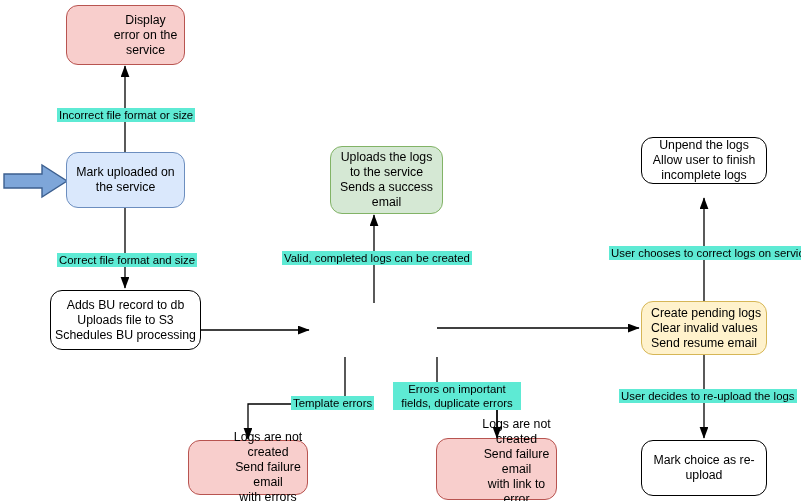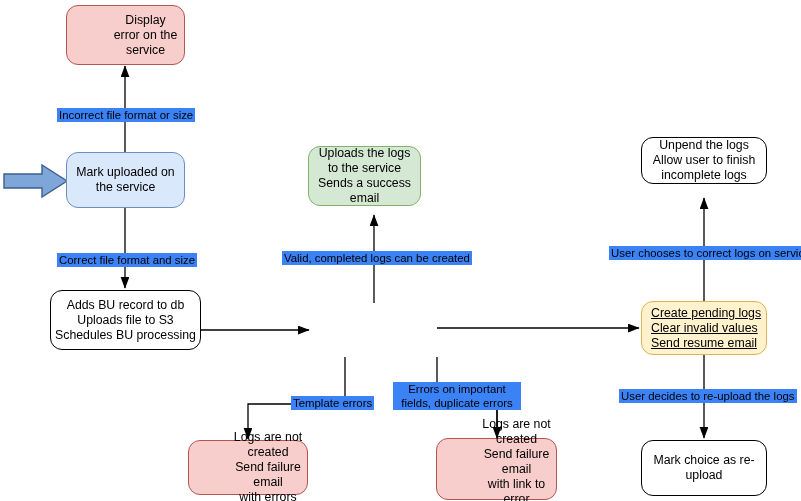--- a/index.html
+++ b/index.html
@@ -8,24 +8,24 @@
   #canvas{position:absolute;left:0;top:0;width:801px;height:501px;}
   svg.edges{position:absolute;left:0;top:0;width:801px;height:501px;overflow:visible;}
   .node{position:absolute;box-sizing:border-box;border:1.3px solid #000;
         border-radius:12px;display:flex;align-items:center;justify-content:center;
         text-align:center;font-size:12.3px;line-height:15px;color:#000;
         background:#ffffff;z-index:3;}
   .node span{display:block;width:100%;padding:0 4px;}
   .n-pink{background:#f8cecc;border-color:#b85450;padding-left:40px;}
   .n-blue{background:#dae8fc;border-color:#6c8ebf;}
   .n-green{background:#d5e8d4;border-color:#82b366;}
-  .n-yellow{background:#fff2cc;border-color:#d6b656;text-align:left;text-decoration:underline;}
+  .n-yellow{background:#fff2cc;border-color:#d6b656;text-align:left;}
   .n-yellow span{text-align:left;padding-left:9px;}
   .edge-label{position:absolute;font-size:11.4px;line-height:14px;color:#000;
-              background:#3b82f6;white-space:nowrap;z-index:4;text-align:center;
+              background:#5eead4;white-space:nowrap;z-index:4;text-align:center;
               padding:0 2px;}
   .edge-label.two{white-space:normal;}
   .blockarrow{position:absolute;z-index:3;}
 </style>
 </head>
 <body>
 
 <div id="canvas">
 
   <svg class="edges" xmlns="http://www.w3.org/2000/svg">
@@ -68,21 +68,21 @@
   <div class="node n-blue" style="left:66px;top:152px;width:119px;height:56px">
     <span style="white-space:pre-line">Mark uploaded on the service</span>
   </div>
 
   <div class="node" style="left:50px;top:290px;width:151px;height:60px">
     <span style="white-space:pre-line">Adds BU record to db
 Uploads file to S3
 Schedules BU processing</span>
   </div>
 
-  <div class="node n-green" style="left:308px;top:146px;width:113px;height:60px">
+  <div class="node n-green" style="left:330px;top:146px;width:113px;height:68px">
     <span style="white-space:pre-line">Uploads the logs to the service
 Sends a success email</span>
   </div>
 
 
   <div class="node" style="left:641px;top:137px;width:126px;height:47px">
     <span style="white-space:pre-line">Unpend the logs
 Allow user to finish incomplete logs</span>
   </div>
 

